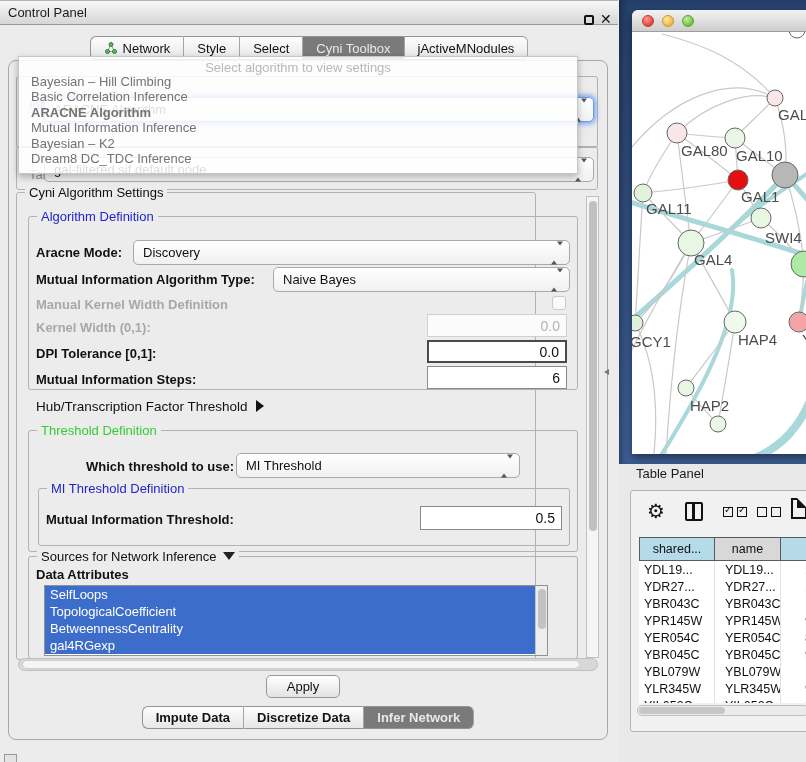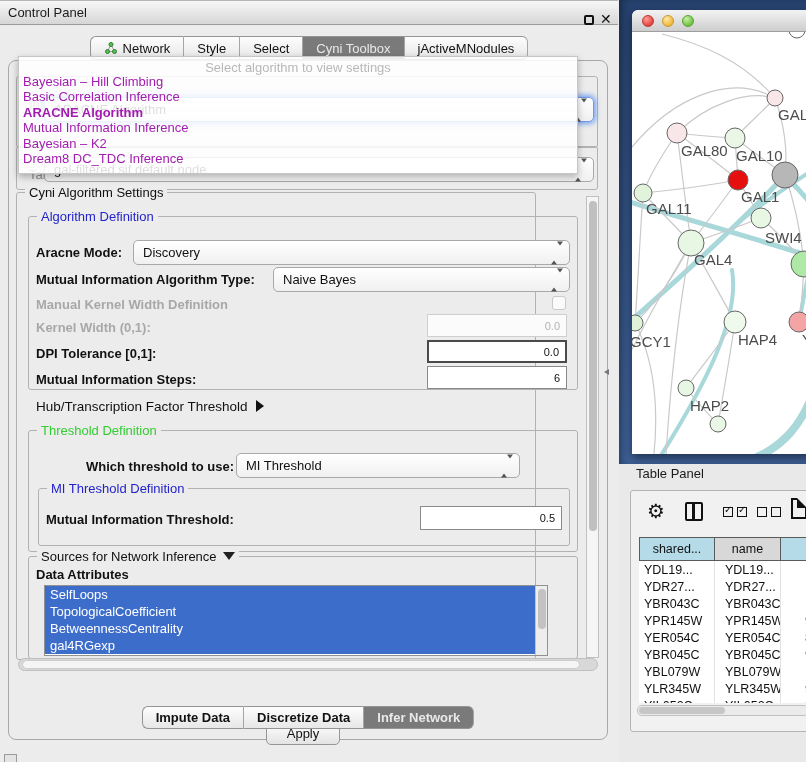--- a/index.html
+++ b/index.html
@@ -41,21 +41,21 @@
     border:1px solid #a9a9a9; border-radius:5px; display:flex; align-items:center;
     padding:0 20px 0 9px; font-size:13px; color:#111; }
   .combo .arrows { position:absolute; right:6px; top:50%; transform:translateY(-50%); }
   .arr { width:0; height:0; border-left:3.5px solid transparent; border-right:3.5px solid transparent; }
   .arr.up { border-bottom:4.5px solid #555; margin-bottom:2.5px; }
   .arr.down { border-top:4.5px solid #555; }
   .combo.focus { box-shadow:0 0 5px 2px rgba(100,150,240,.85); border-color:#6f9ae8; }
 
   
   .field { position:absolute; height:23px; background:#fff; border:1px solid #8a8a8a;
-    display:flex; align-items:center; justify-content:flex-end; padding:0 6px; font-size:11px; }
+    display:flex; align-items:center; justify-content:flex-end; padding:0 6px; font-size:14px; }
   .field.disabled { border-color:#cfcfcf; background:#fbfbfb; color:#b3b3b3; }
   .field.strong { border:2px solid #4a4a4a; }
 
   .lbl { position:absolute; font-weight:bold; font-size:13px; white-space:nowrap; }
   .lbl.gray { color:#a8a8a8; }
 
   .cbx-disabled { position:absolute; width:14px; height:14px; border:1px solid #c9c9c9; background:#fafafa; border-radius:3px; }
 
   .tri-right { display:inline-block; width:0; height:0; border-top:6px solid transparent;
     border-bottom:6px solid transparent; border-left:8px solid #111; margin-left:8px; vertical-align:-1px; }
@@ -69,34 +69,34 @@
   .attr-thumb { position:absolute; left:2px; top:3px; width:8px; height:40px; border-radius:4px; background:#c2c2c2; }
 
   
   .vscroll { left:586px; top:196px; width:13px; height:462px; background:#f5f5f5; border:1px solid #c0c0c0; }
   .vthumb { position:absolute; left:1.5px; top:4px; width:8px; height:330px; border-radius:4.5px; background:#c0c0c0; }
   .hscroll { left:18px; top:658px; width:580px; height:13px; background:#d8d8d8; border:1px solid #bfbfbf; border-radius:6.5px; }
   .hthumb { position:absolute; left:3px; top:1px; width:558px; height:9px; border-radius:4.5px; background:#f5f5f5; border:1px solid #cccccc; }
 
   .apply-btn { left:266px; top:675px; width:74px; height:23px; border:1px solid #979797; border-radius:5px;
     background:linear-gradient(#ffffff,#e3e3e3); display:flex; align-items:center; justify-content:center;
-    font-size:13px; color:#111;margin-top:47px; }
+    font-size:13px; color:#111; }
 
   .cp-bottom-tabs { left:8px; top:706px; width:600px; height:23px; }
   .cp-bottom-tabs .tab { font-weight:bold; }
 
   .mini-icon { left:4px; top:754px; width:13px; height:9px; border:1.5px solid #9a9a9a; background:#e3e3e3; }
   .splitter-arrow { left:604px; top:369px; width:0; height:0; border-top:3.5px solid transparent;
     border-bottom:3.5px solid transparent; border-right:5px solid #777; }
 
   
   .dropdown { left:18px; top:56px; width:560px; height:118px; z-index:60;
     background:rgba(255,255,255,0.86); border:1px solid #c6c6c6; box-shadow:0 3px 7px rgba(0,0,0,0.28); }
   .dd-prompt { text-align:center; color:#b8b8b8; font-size:13px; padding-top:3px; height:17px; }
-  .dd-item { padding-left:4px; height:15.4px; line-height:15.4px; font-size:13px; color:#a21caf; white-space:nowrap; }
+  .dd-item { padding-left:12px; height:15.4px; line-height:15.4px; font-size:13px; color:#737373; white-space:nowrap; }
   .dd-item.bold { font-weight:bold; }
 
   
   .desktop { left:619px; top:0; width:187px; height:464px;
     background:linear-gradient(#27426f,#40639b); box-shadow:inset 6px 0 8px -4px rgba(0,0,0,0.45); }
   .net-window { left:632px; top:10px; width:180px; height:444px; border-radius:6px 6px 0 0;
     box-shadow:0 4px 10px rgba(0,0,0,0.5); overflow:hidden; background:#fff; }
   .net-titlebar { height:22px; background:linear-gradient(#f3f3f3,#cdcdcd); border-bottom:1px solid #9e9e9e;
     border-radius:6px 6px 0 0; position:relative; }
   .light { position:absolute; top:5px; width:12px; height:12px; border-radius:50%; }

